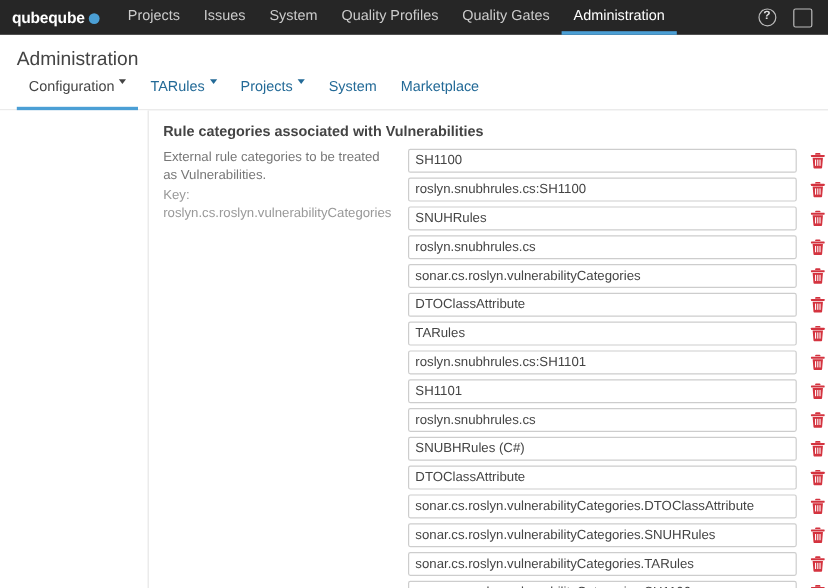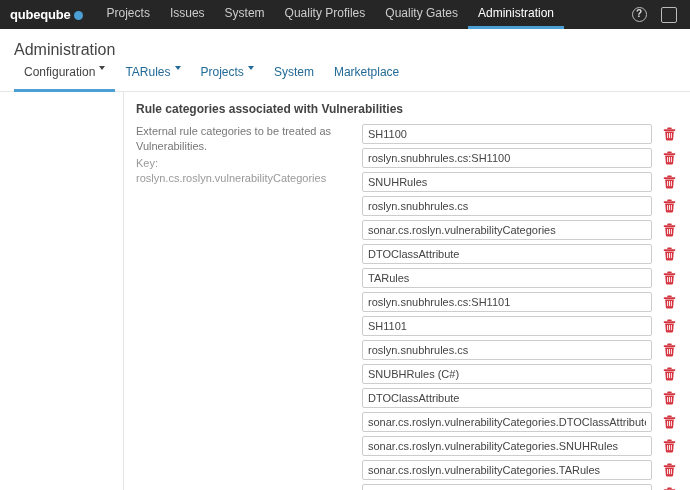--- a/index.html
+++ b/index.html
@@ -169,21 +169,21 @@
   }
   .fields {
     flex: 1;
   }
   .field-row {
     display: flex;
     align-items: center;
     margin-bottom: 4px;
   }
   .field-row input {
-    width: 290px;
+    width: 324px;
     height: 20px;
     padding: 2px 5px;
     border: 1px solid #cdcdcd;
     border-radius: 2px;
     font-family: "Liberation Sans", sans-serif;
     font-size: 11px;
     color: #444;
     background: #fff;
     outline: none;
   }

